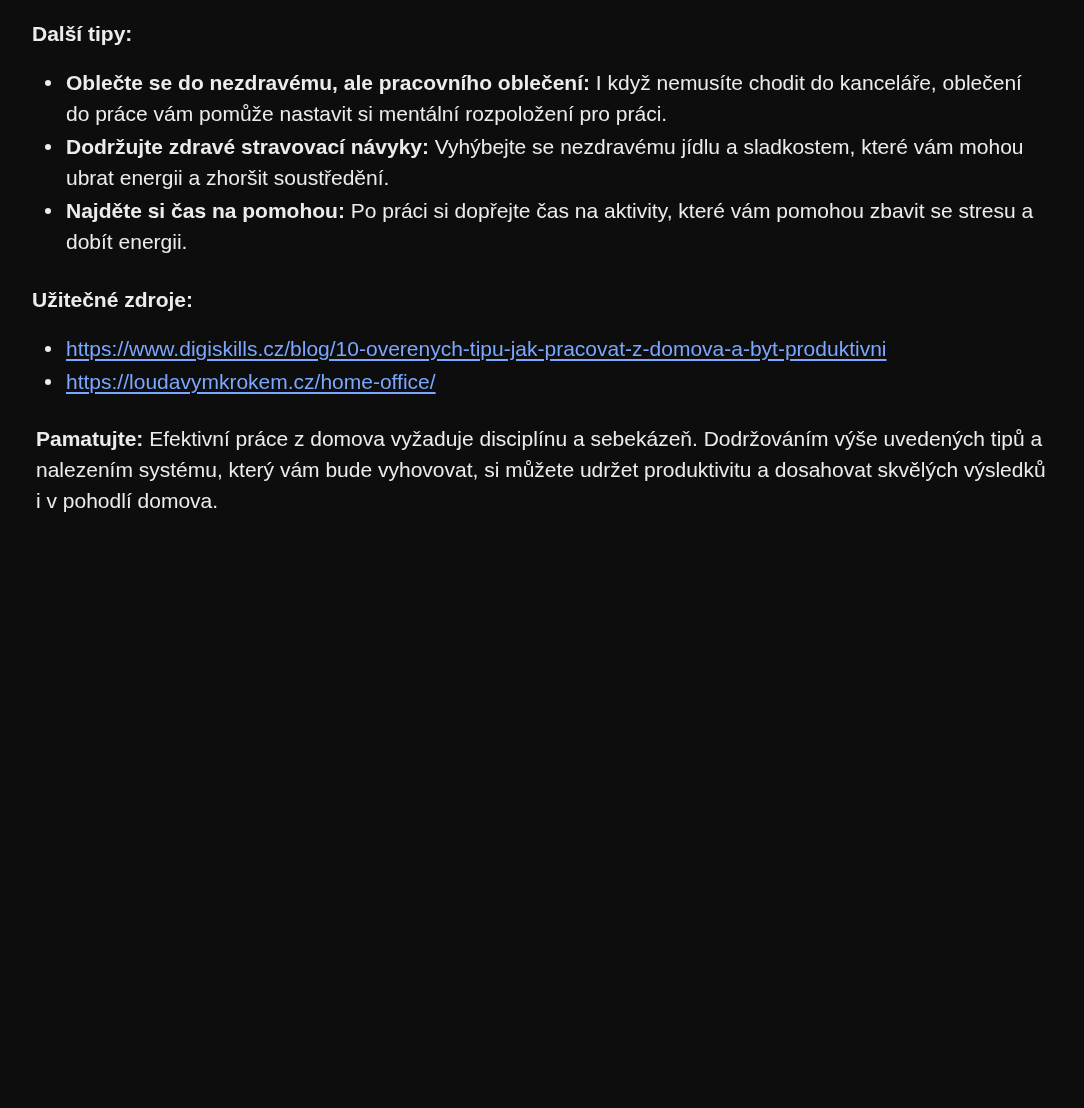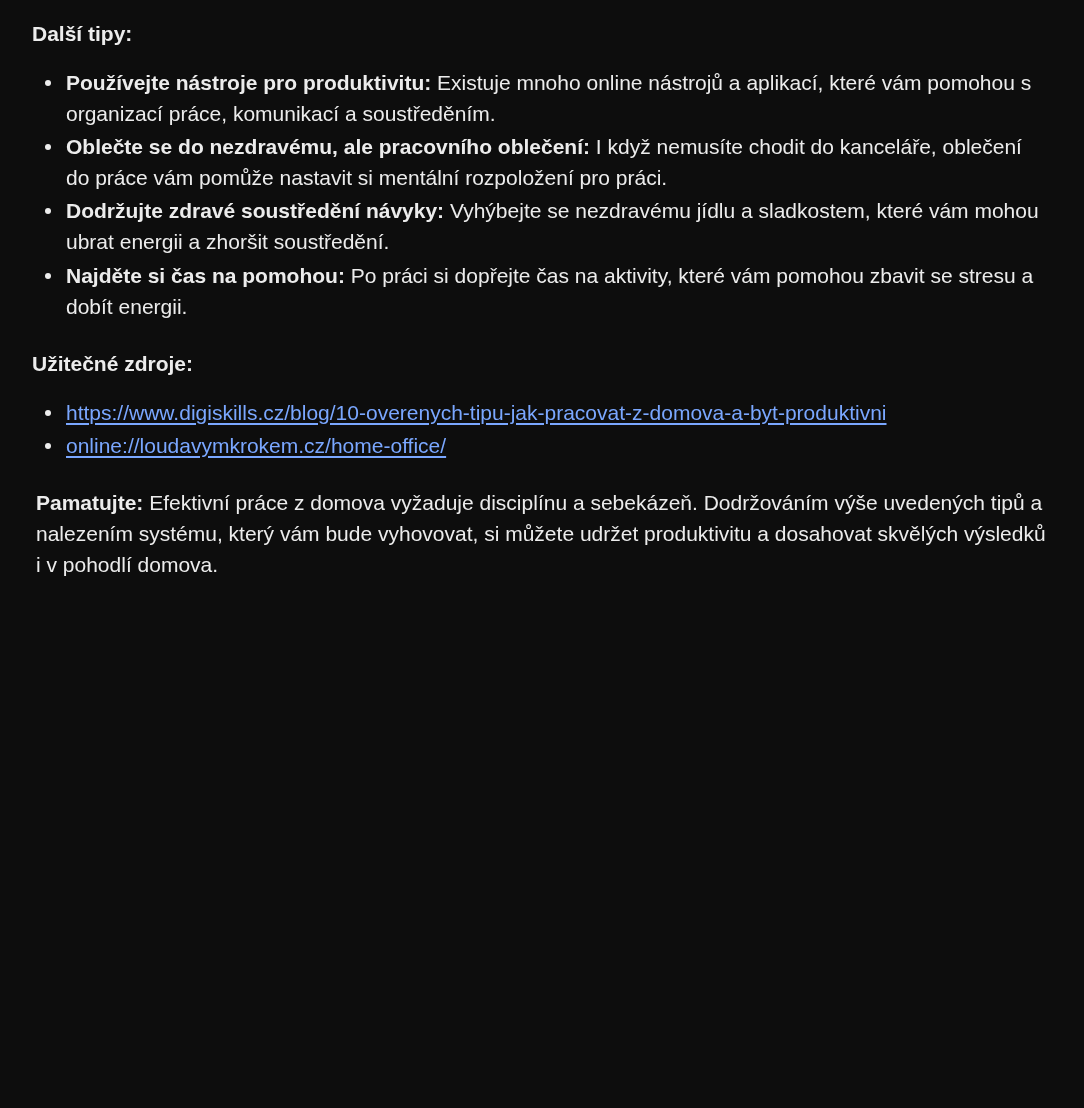--- a/index.html
+++ b/index.html
@@ -72,41 +72,38 @@
 </style>
 </head>
 <body>
 
 <div class="page">
 
   <h2 class="section-heading">Další tipy:</h2>
 
   <ul class="bullets">
     <li>
-      <span class="lead">Používejte nástroje pro produktivitu:</span><span> Existuje mnoho online nástrojů a aplikací, které vám pomohou s organizací práce, komunikací a soustředěním.</span>
-    </li>
-    <li>
       <span class="lead">Oblečte se do nezdravému, ale pracovního oblečení:</span><span> I když nemusíte chodit do kanceláře, oblečení do práce vám pomůže nastavit si mentální rozpoložení pro práci.</span>
     </li>
     <li>
-      <span class="lead">Dodržujte zdravé soustředění návyky:</span><span> Vyhýbejte se nezdravému jídlu a sladkostem, které vám mohou ubrat energii a zhoršit soustředění.</span>
+      <span class="lead">Dodržujte zdravé stravovací návyky:</span><span> Vyhýbejte se nezdravému jídlu a sladkostem, které vám mohou ubrat energii a zhoršit soustředění.</span>
     </li>
     <li>
       <span class="lead">Najděte si čas na pomohou:</span><span> Po práci si dopřejte čas na aktivity, které vám pomohou zbavit se stresu a dobít energii.</span>
     </li>
   </ul>
 
   <h2 class="section-heading">Užitečné zdroje:</h2>
 
   <ul class="bullets links-list">
     <li>
       <a href="#">https://www.digiskills.cz/blog/10-overenych-tipu-jak-pracovat-z-domova-a-byt-produktivni</a>
     </li>
     <li>
-      <a href="#">online://loudavymkrokem.cz/home-office/</a>
+      <a href="#">https://loudavymkrokem.cz/home-office/</a>
     </li>
   </ul>
 
   <p class="closing">
     <span class="lead">Pamatujte:</span><span> Efektivní práce z domova vyžaduje disciplínu a sebekázeň. Dodržováním výše uvedených tipů a nalezením systému, který vám bude vyhovovat, si můžete udržet produktivitu a dosahovat skvělých výsledků i v pohodlí domova.</span>
   </p>
 
 </div>
 
 </body></html>

